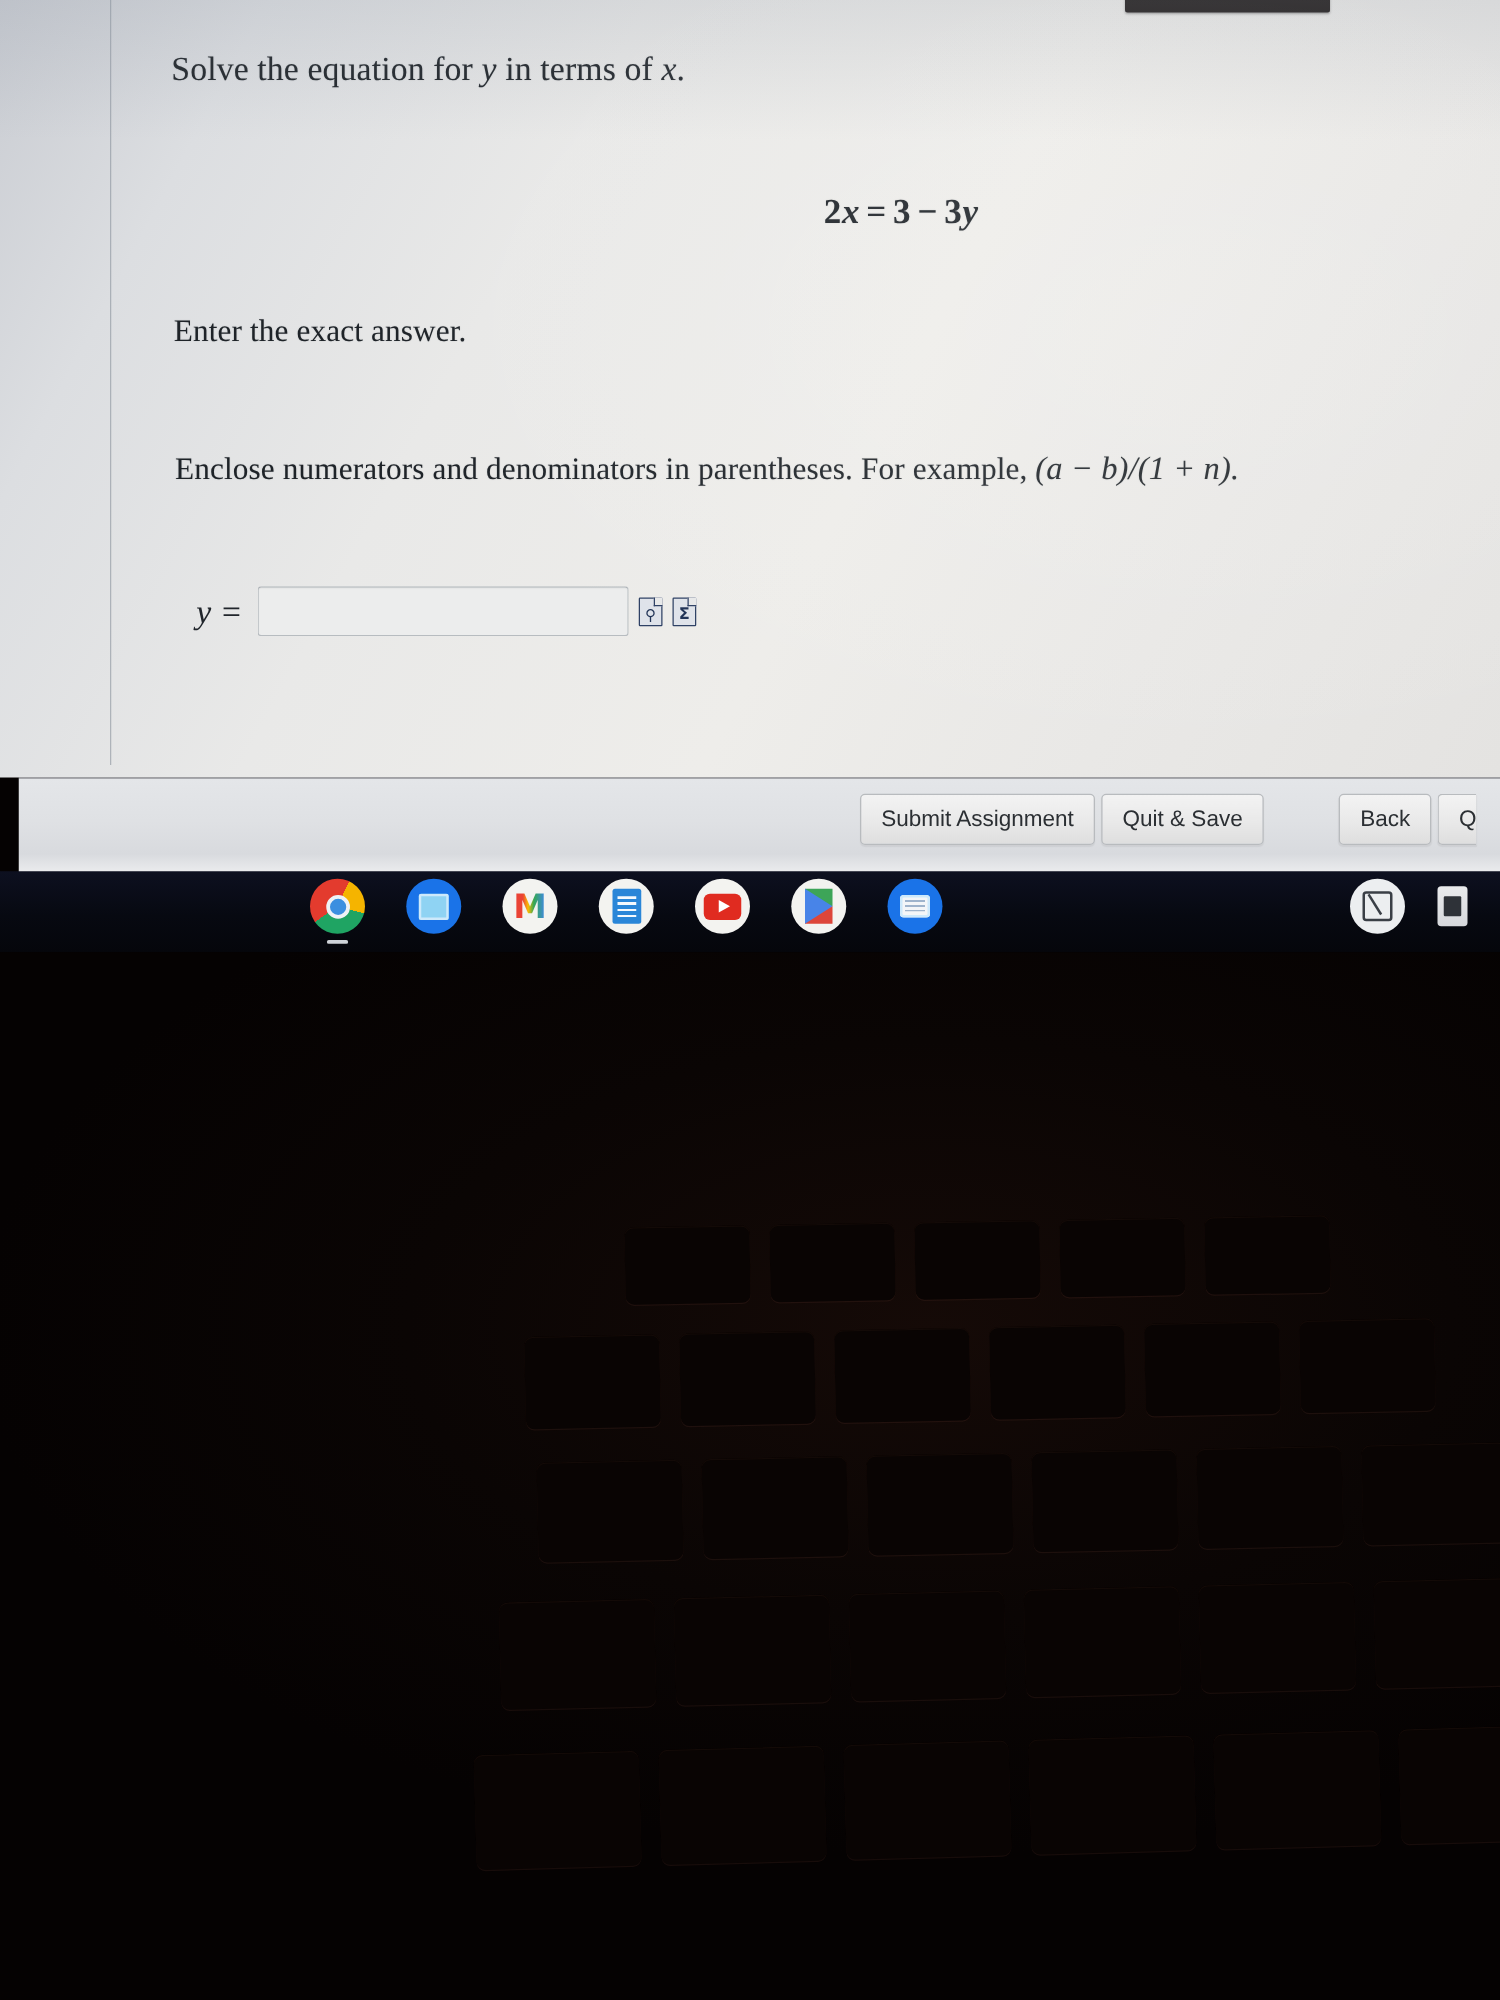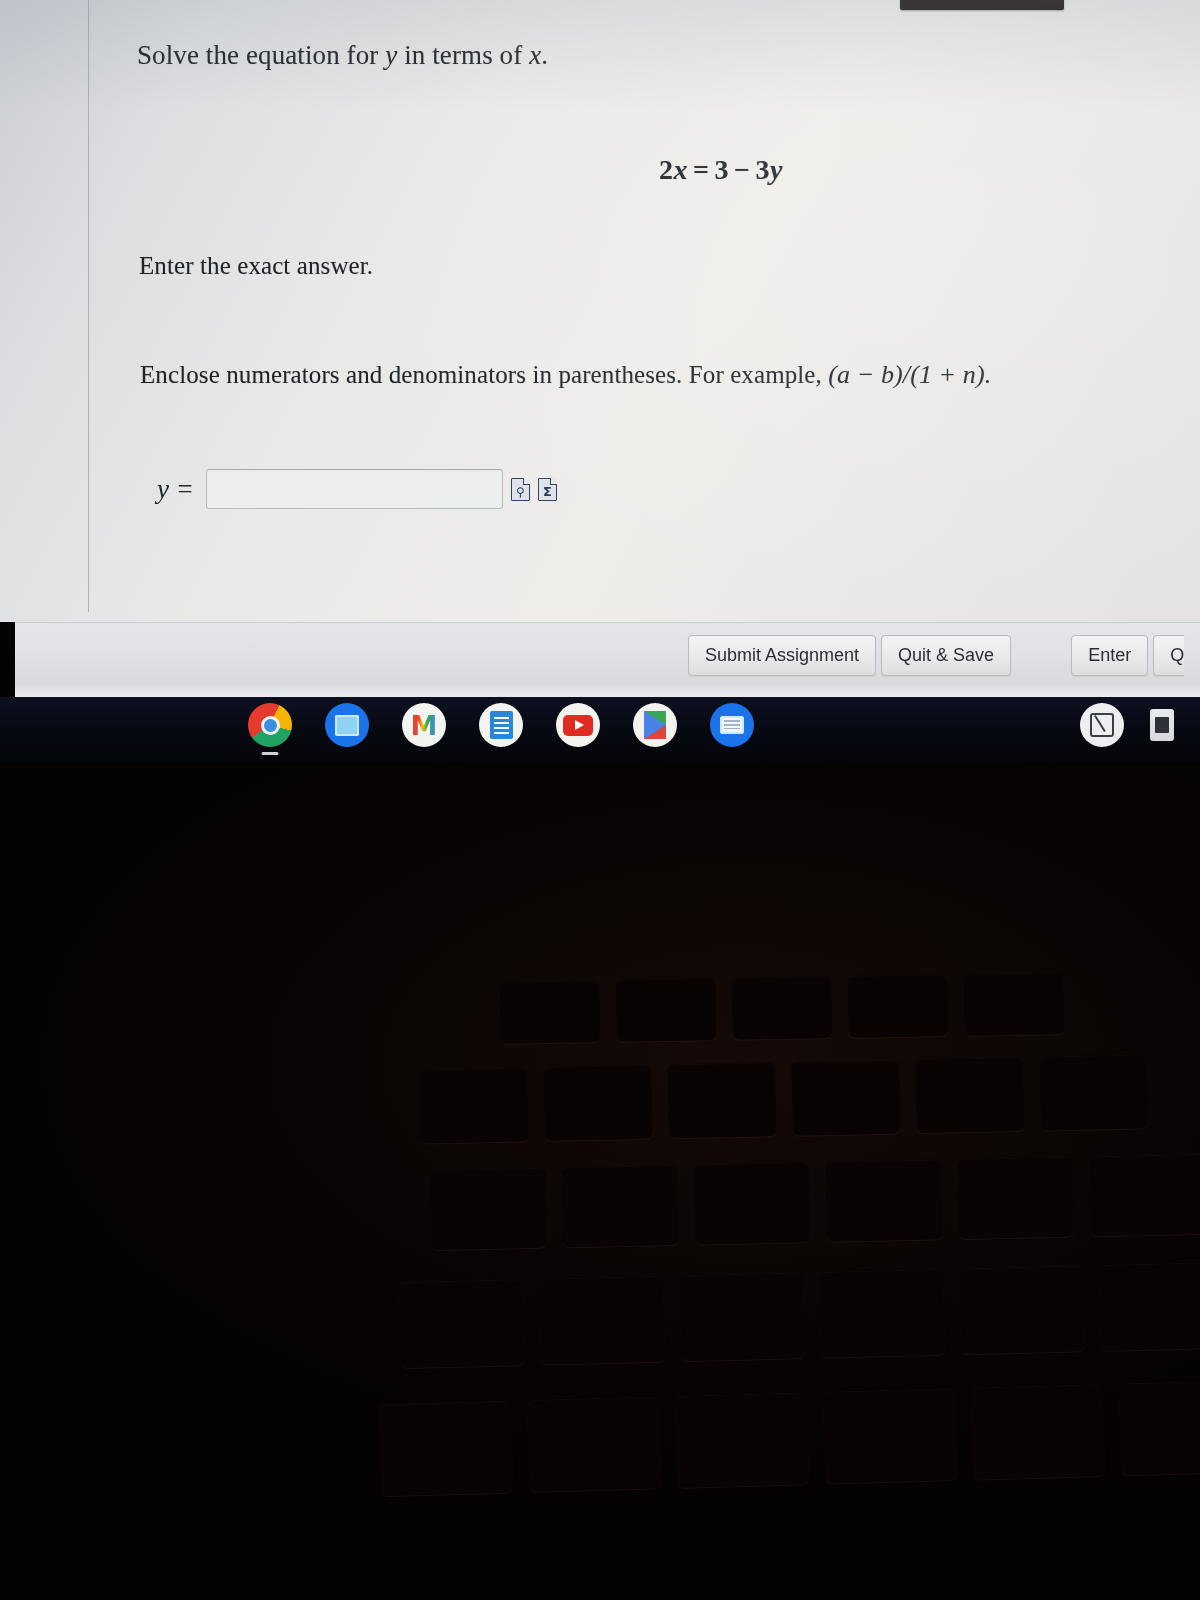--- a/index.html
+++ b/index.html
@@ -455,21 +455,21 @@
           <span class="glyph">Σ</span>
         </span>
       </div>
 
     </div>
 
     <div id="toolbar">
       <div id="toolbar-buttons">
         <div class="tb-btn">Submit Assignment</div>
         <div class="tb-btn tb-gap-sm">Quit &amp; Save</div>
-        <div class="tb-btn tb-gap-lg">Enter</div>
+        <div class="tb-btn tb-gap-lg">Back</div>
         <div class="tb-btn tb-gap-sm clipped">Q</div>
       </div>
     </div>
 
     <div id="shelf">
 
       <div id="shelf-center">
 
         <div class="shelf-app">
           <div class="disc ic-chrome"></div>

